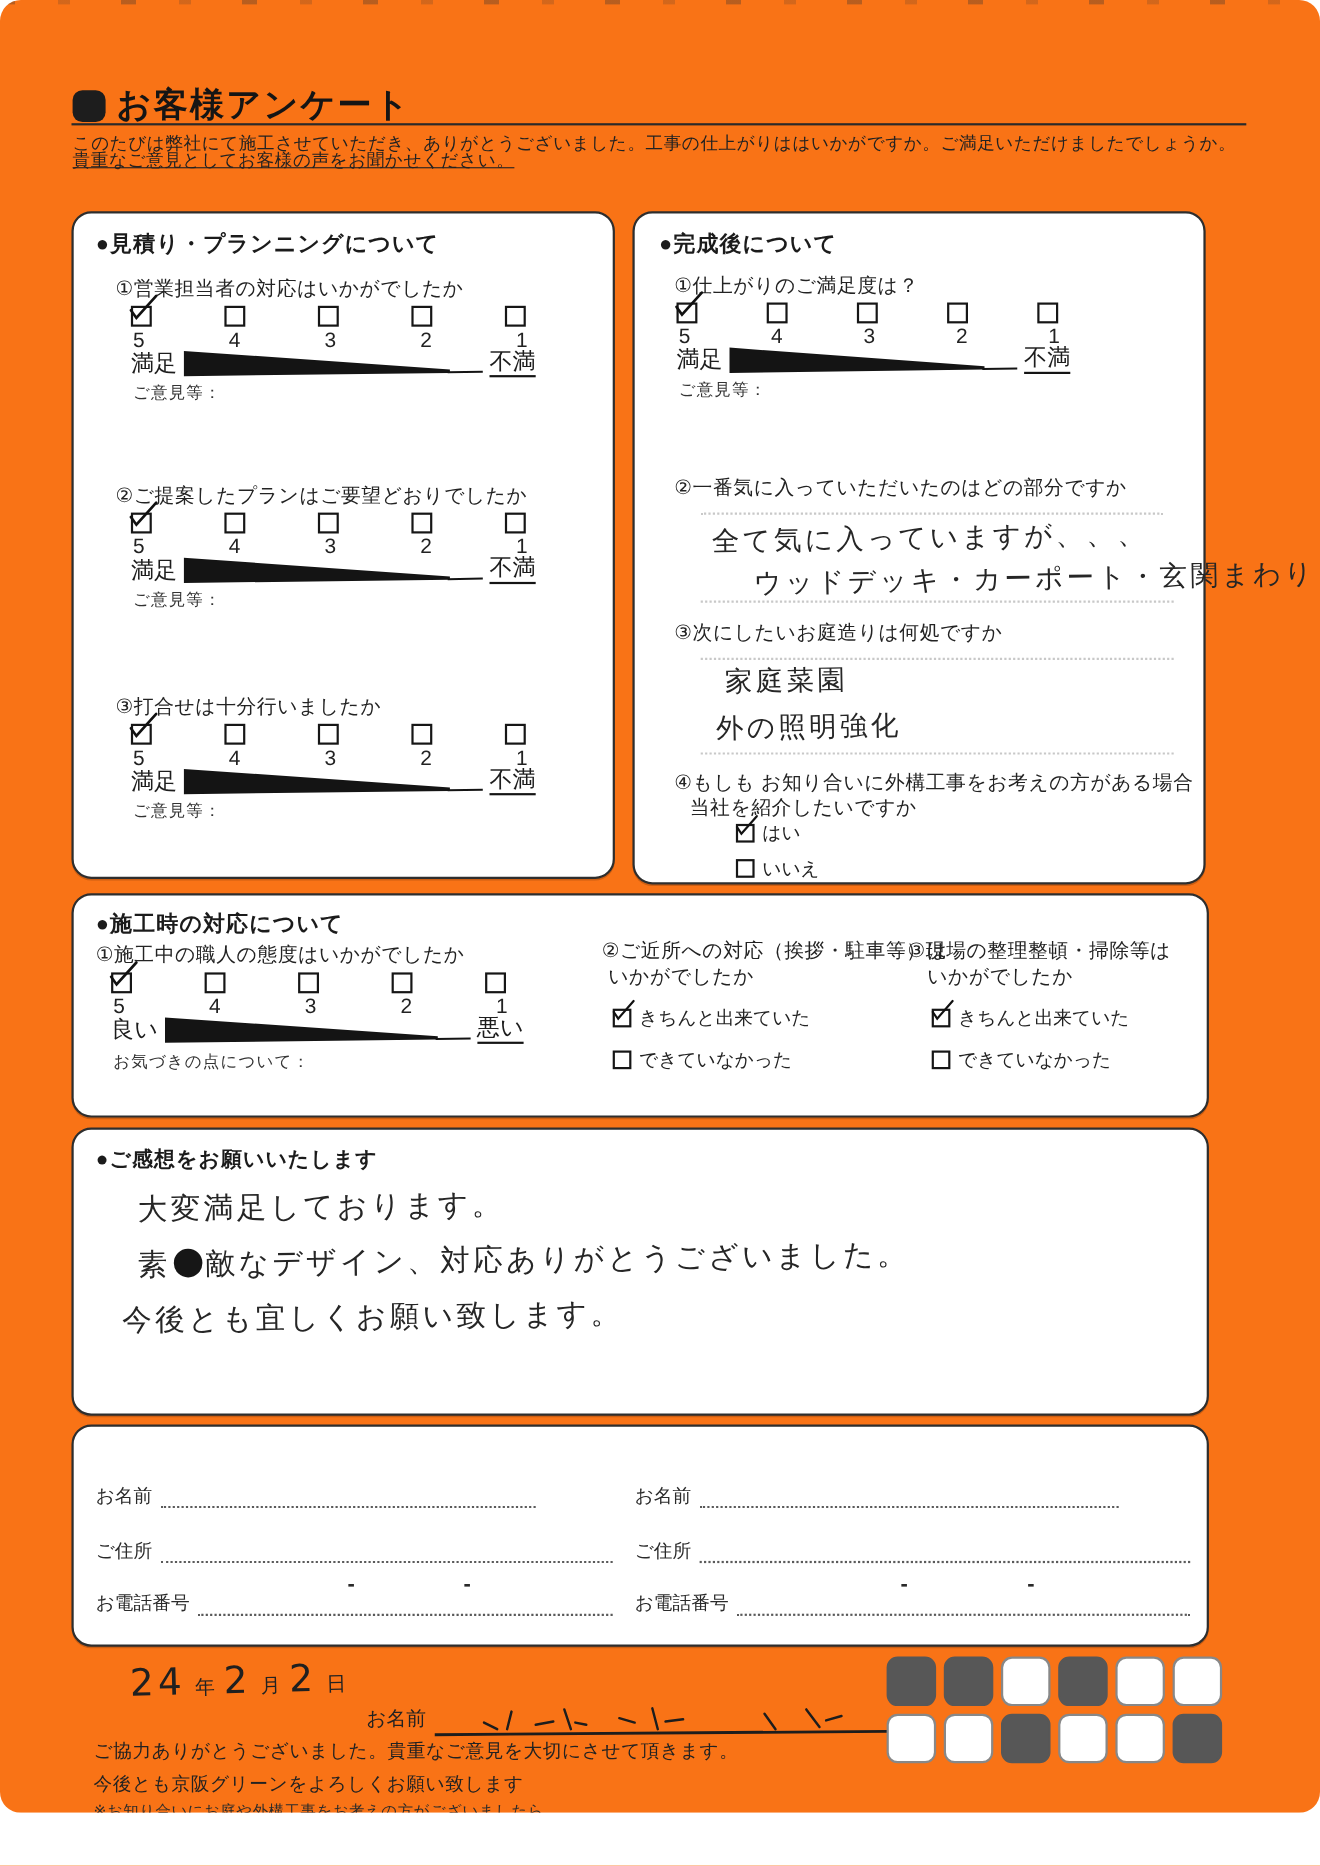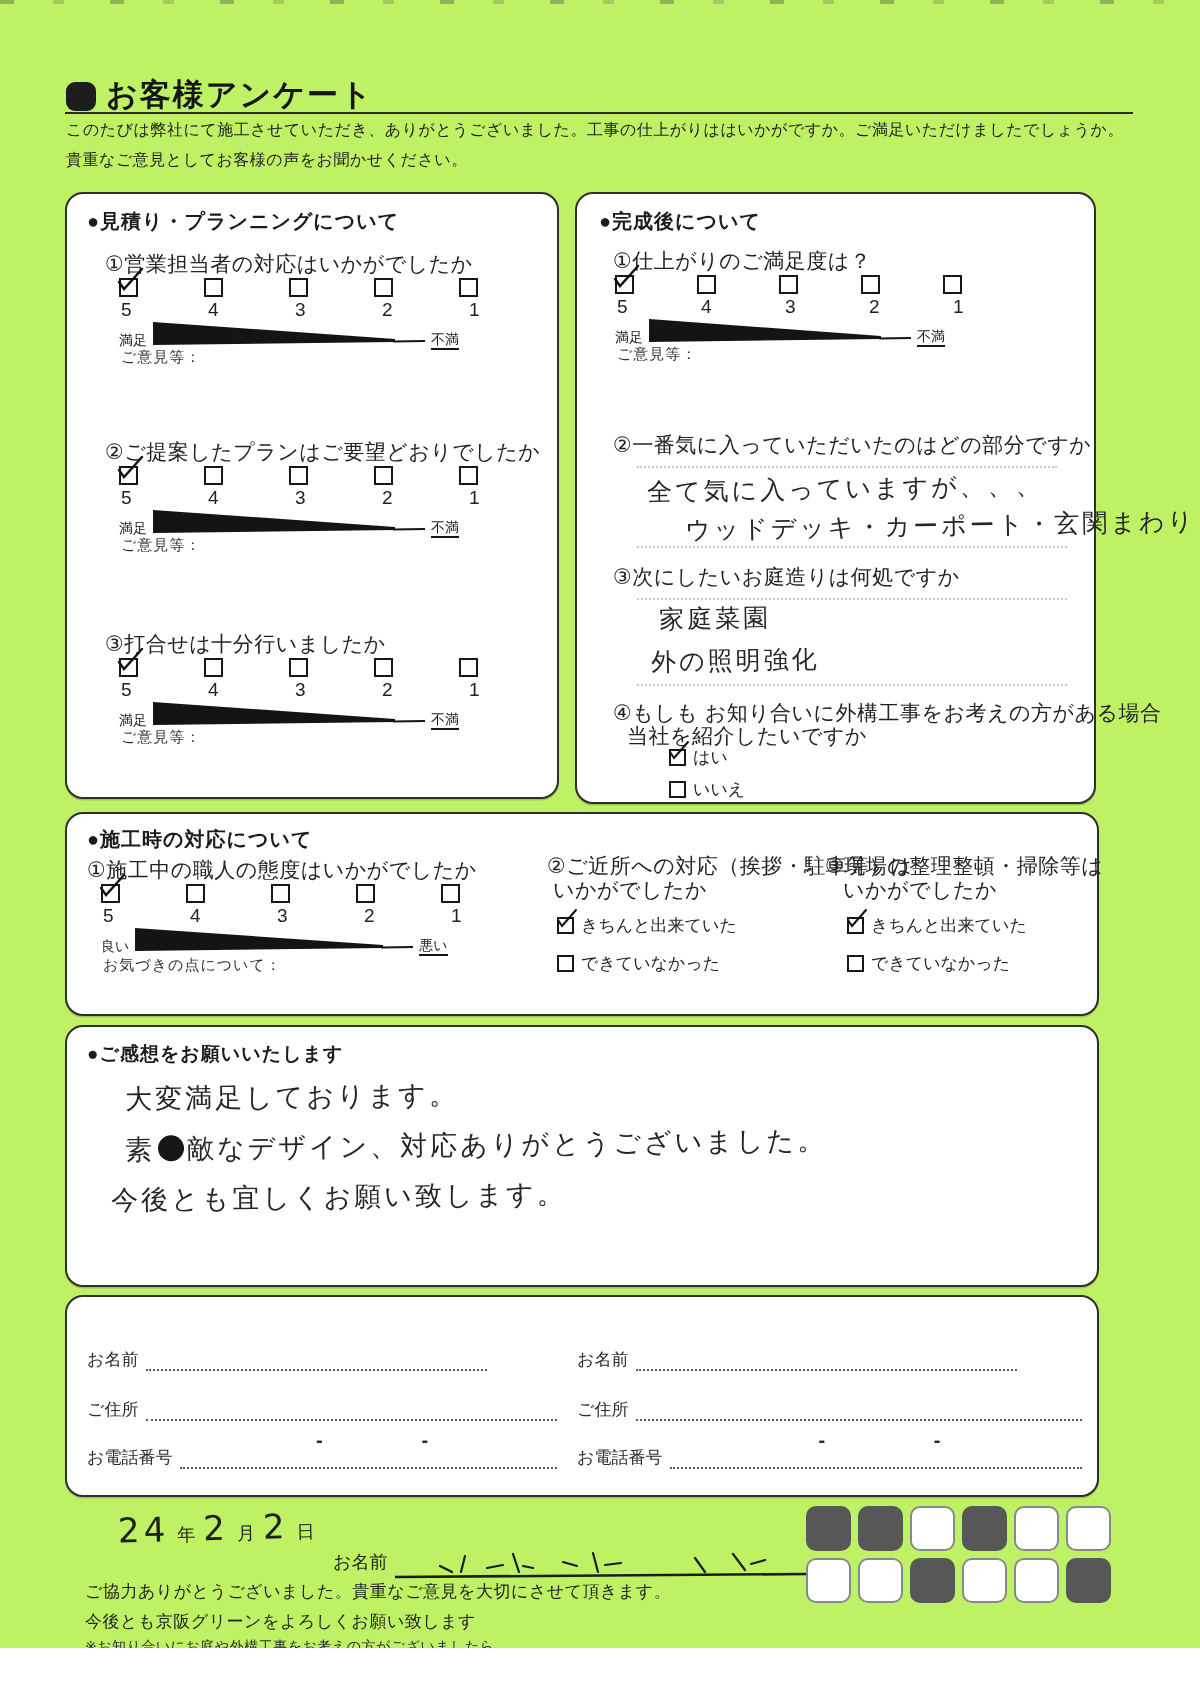--- a/index.html
+++ b/index.html
@@ -1,45 +1,45 @@
 <!DOCTYPE html>
 <html><head>
 <meta charset="utf-8">
 <style>
   html,body{margin:0;padding:0;}
   body{background:#ffffff;font-family:"Liberation Sans","DejaVu Sans",sans-serif;color:#1e1e1e;}
-  .page{position:relative;width:1200px;height:1648px;background:#bef264;overflow:hidden;}
+  .page{position:relative;width:1200px;height:1648px;background:#f97316;overflow:hidden;border-radius:19px;}
 
   
   .noise{position:absolute;top:0;left:0;width:100%;height:4px;opacity:.55;
     background:repeating-linear-gradient(90deg,rgba(50,50,50,.6) 0 14px,rgba(0,0,0,0) 14px 53px,rgba(50,50,50,.35) 53px 64px,rgba(0,0,0,0) 64px 110px);}
 
   
   .title-square{position:absolute;left:66px;top:82px;width:30px;height:29px;background:#1d1d1d;border-radius:9px;}
   .page-title{position:absolute;left:106px;top:74px;font-size:31px;font-weight:bold;letter-spacing:2px;color:#151515;}
   .title-underline{position:absolute;left:65px;top:112px;width:1068px;height:0;border-top:2.5px solid #2a2a2a;}
   .intro{position:absolute;left:66px;font-size:16px;letter-spacing:.5px;color:#222;}
 
   
   .box{position:absolute;border:2.5px solid #2e2e2e;border-radius:18px;background:#fff;box-shadow:0 1.5px 0 rgba(0,0,0,.18);}
   .box-title{position:absolute;font-size:20px;font-weight:bold;color:#1b1b1b;letter-spacing:1px;}
-  .q-label{position:absolute;font-size:21px;color:#232323;letter-spacing:.5px;white-space:nowrap;}
+  .q-label{position:absolute;font-size:18px;color:#232323;letter-spacing:.5px;white-space:nowrap;}
 
   
   .scale-block{position:absolute;}
   .scale-block .q-label{left:0;top:0;}
   .row5{position:absolute;left:14px;display:flex;}
   .cell5{width:var(--pitch,85px);}
   .num{font-size:19px;color:#222;padding-left:2px;}
   .cb{width:15px;height:15px;border:2.5px solid #161616;display:inline-block;position:relative;background:transparent;}
   .cb.small{width:13px;height:13px;border-width:2px;}
   .tick{position:absolute;left:-5px;top:-12px;overflow:visible;}
   .tick.small-tick{left:-3px;top:-9px;}
   .grade-row{position:absolute;left:14px;display:flex;align-items:center;gap:6px;}
-  .grade-l,.grade-r{font-size:14px;color:#1d1d1d;white-space:nowrap;margin-top:16px;}
+  .grade-l,.grade-r{font-size:21px;color:#1d1d1d;white-space:nowrap;}
   .grade-r{border-bottom:2px solid #141414;line-height:1.1;}
   .comment{position:absolute;left:16px;font-size:15px;color:#333;letter-spacing:1px;font-family:Liberation Serif, serif;}
 
   
   .opt-row{position:absolute;display:flex;align-items:center;gap:7px;font-size:17px;color:#232323;white-space:nowrap;}
 
   
   .hw{font-family:"DejaVu Sans",sans-serif;color:#262626;letter-spacing:3px;white-space:nowrap;}
   .hw-answer{position:absolute;font-size:25px;transform:rotate(-1deg);}
   .fb-line{position:absolute;font-size:27px;transform:rotate(-0.8deg);}
@@ -69,21 +69,21 @@
 </head>
 <body>
 
 <div class="page">
   <div class="noise"></div>
 
   <div class="title-square"></div>
   <div class="page-title">お客様アンケート</div>
   <div class="title-underline"></div>
   <div class="intro" style="top:120px;">このたびは弊社にて施工させていただき、ありがとうございました。工事の仕上がりははいかがですか。ご満足いただけましたでしょうか。</div>
-  <div class="intro" style="top:150px;">貴重なご意見としてお客様の声をお聞かせください。</div>
+  <div class="intro" style="top:136px;text-decoration:underline;">貴重なご意見としてお客様の声をお聞かせください。</div>
 
   <div class="box" style="left:65px;top:192px;width:490px;height:603px;">
     <div class="box-title" style="left:20px;top:14px;">●見積り・プランニングについて</div>
 
     <div class="scale-block" style="left:38px;top:56px;width:430px;">
       <div class="q-label">①営業担当者の対応はいかがでしたか</div>
       <div class="row5" style="top:28px;">
         <span class="cell5"><span class="cb"><svg class="tick" width="30" height="26" viewBox="0 0 30 26">
                 <path d="M3,14 L8,21 L26,1" fill="none" stroke="#111" stroke-width="2.4" stroke-linecap="round"></path>
               </svg></span></span>

